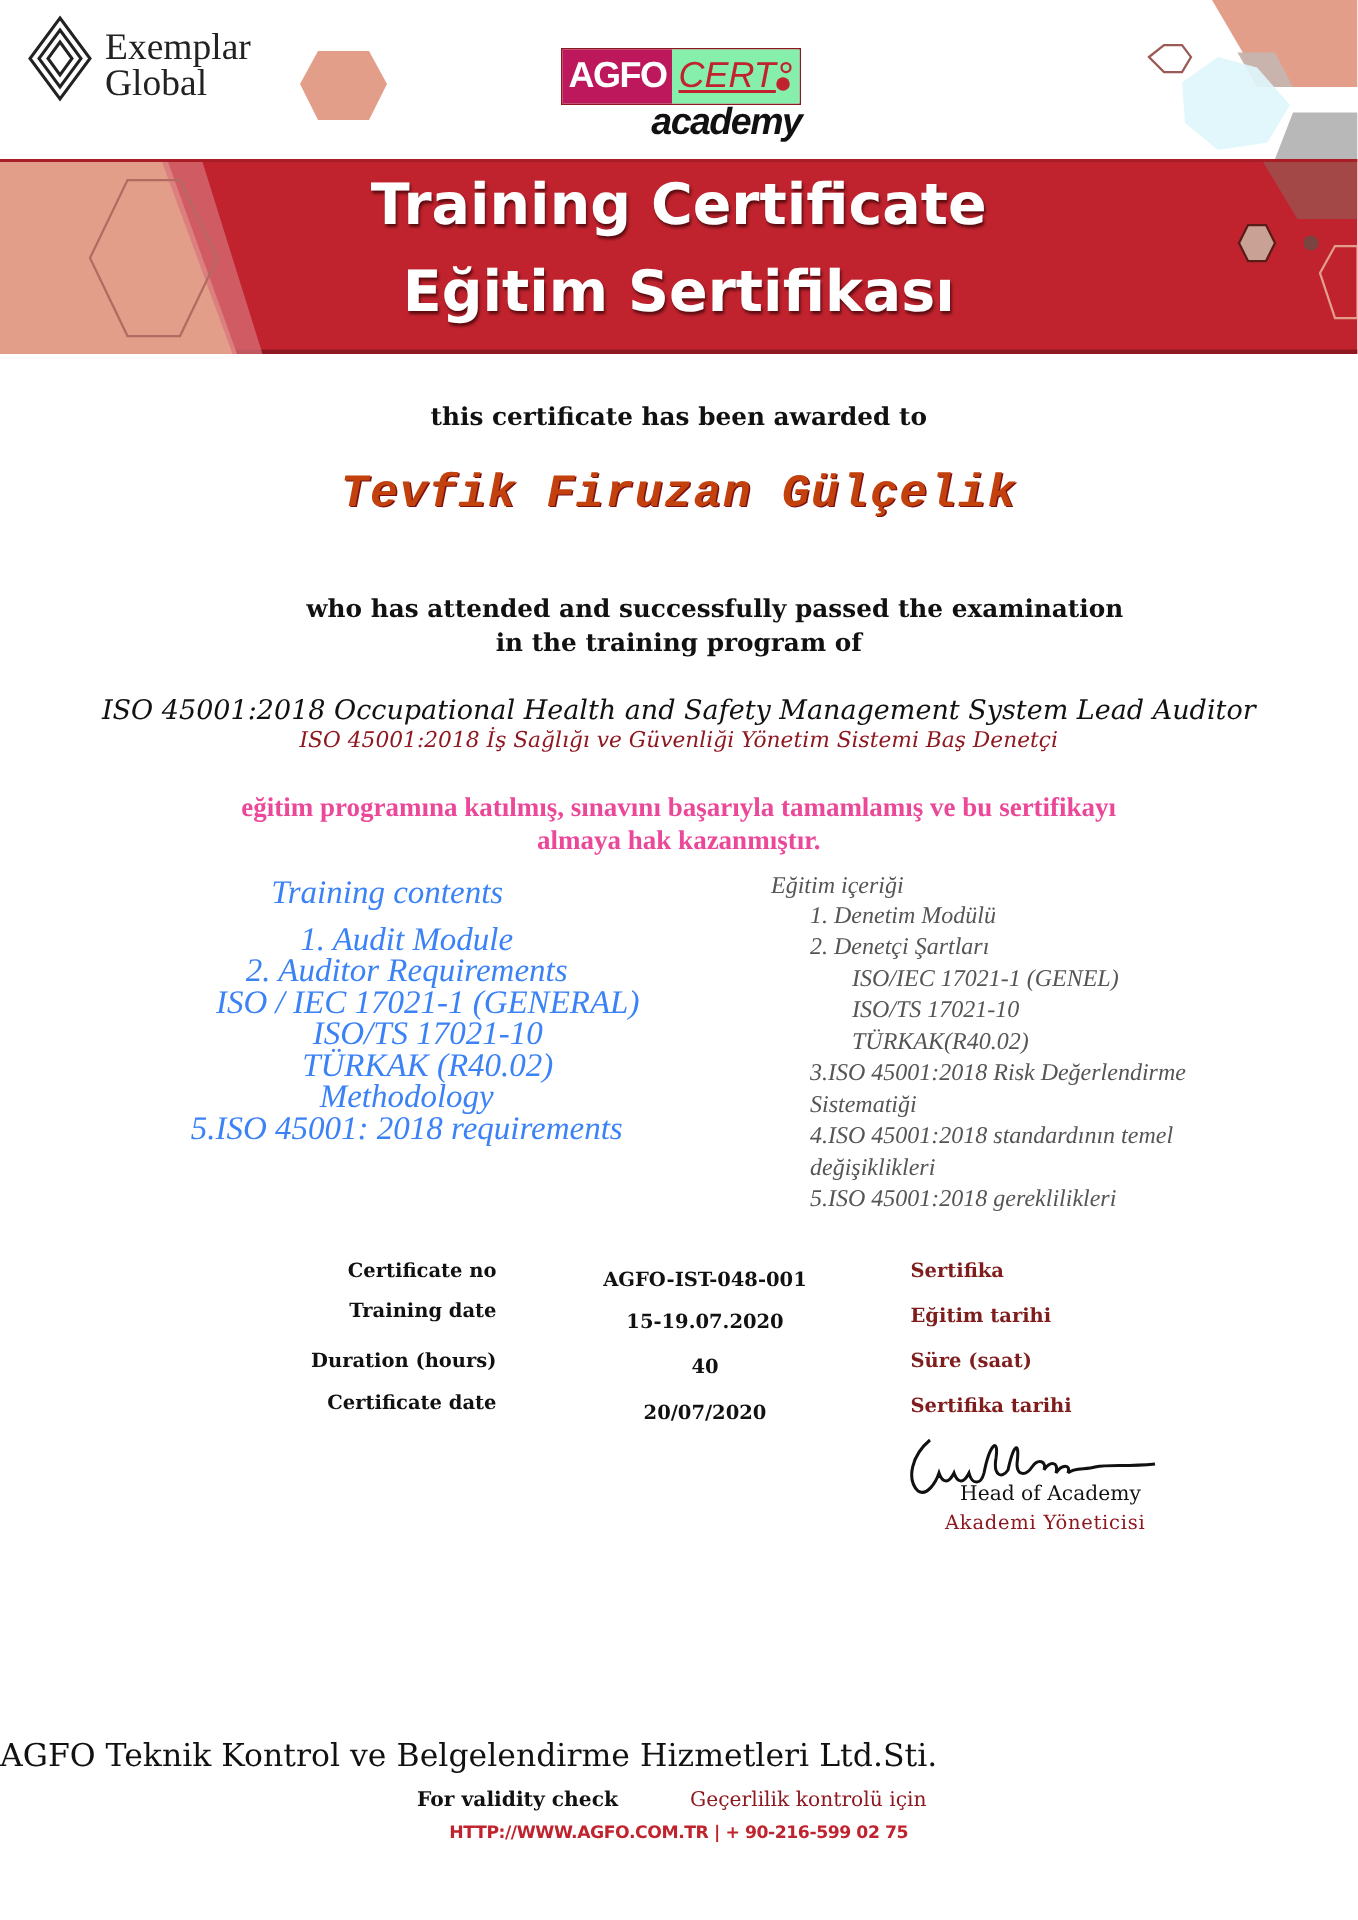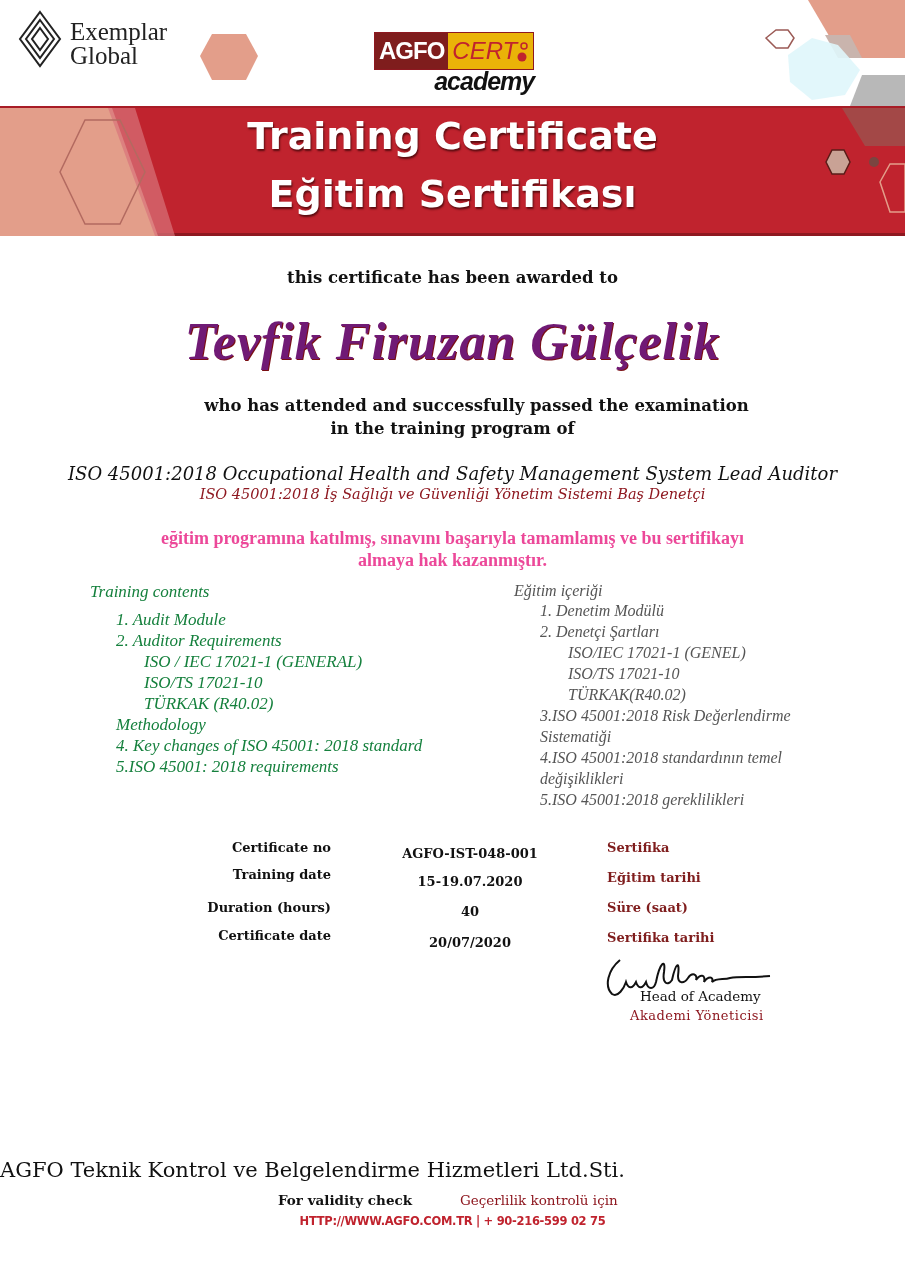--- a/index.html
+++ b/index.html
@@ -7,34 +7,34 @@
     body { position: relative; font-family: "DejaVu Serif", serif; color: #111; }
 
     .header { position: absolute; left: 0; top: 0; width: 905px; height: 240px; }
     .band { position: absolute; left: 0; top: 106px; width: 905px; height: 130px; background: #c0232e; border-top: 2px solid #a81d26; border-bottom: 3px solid #8e1820; }
     .band-left { position: absolute; left: 0; top: 108px; width: 130px; height: 128px; background: #e39e8a; }
     .hex-outline { position: absolute; }
     .exemplar { position: absolute; left: 18px; top: 10px; display: flex; align-items: flex-end; }
     .exemplar-text { font-family: "Liberation Serif", serif; font-size: 25px; line-height: 24px; color: #222; margin-left: 8px; }
     .agfo-logo { position: absolute; left: 374px; top: 32px; }
     .agfo-box { display: flex; border: 1px solid #8e1820; height: 38px; }
-    .agfo-red { background: #7f1d1d; color: #fff; font-family: "Liberation Sans", sans-serif; font-weight: bold; font-size: 24px; padding: 4px 4px; letter-spacing: -1px; }
-    .agfo-cert { background: #eab308; color: #c0232e; font-family: "Liberation Sans", sans-serif; font-size: 24px; padding: 4px 4px; font-style: italic; position: relative; }
+    .agfo-red { background: #be185d; color: #fff; font-family: "Liberation Sans", sans-serif; font-weight: bold; font-size: 24px; padding: 4px 4px; letter-spacing: -1px; }
+    .agfo-cert { background: #86efac; color: #c0232e; font-family: "Liberation Sans", sans-serif; font-size: 24px; padding: 4px 4px; font-style: italic; position: relative; text-decoration: underline; }
     .agfo-academy { font-family: "Liberation Sans", sans-serif; font-weight: bold; font-style: italic; font-size: 25px; color: #111; text-align: right; margin-top: -3px; letter-spacing: -1px; }
     .title-line { position: absolute; left: 0; width: 905px; text-align: center; color: #fff; font-family: "DejaVu Sans", sans-serif; font-weight: bold; font-size: 38px; text-shadow: 1px 2px 2px #5a0c10; }
 
     .center-line { position: absolute; left: 0; width: 905px; text-align: center; }
     .bold-lg { font-family: "DejaVu Serif", serif; font-weight: bold; font-size: 16.5px; }
-    .name { font-family: Liberation Serif, serif; font-style: italic; font-weight: bold; font-size: 52px; color: #701a75; letter-spacing: 1px; text-shadow: 1px 1px 0 #7a0f14; }
+    .name { font-family: Liberation Mono, monospace; font-style: italic; font-weight: bold; font-size: 31px; color: #c2410c; letter-spacing: 1px; text-shadow: 1px 1px 0 #7a0f14; }
     .prog-en { font-family: "DejaVu Serif", serif; font-style: italic; font-size: 18px; color: #111; }
     .prog-tr { font-family: "DejaVu Serif", serif; font-style: italic; font-size: 14.5px; color: #8e1820; }
     .tr-statement { font-family: Liberation Serif, serif; font-weight: bold; font-size: 18px; color: #ec4899; line-height: 22px; }
 
     .col { position: absolute; font-family: "Liberation Serif", serif; font-style: italic; }
-    .col-en { left: 90px; top: 582px; color: #15803d; font-size: 17px; }
+    .col-en { left: 90px; top: 582px; color: #3b82f6; font-size: 22px; text-align: center; }
     .col-tr { left: 514px; top: 582px; color: #555; font-size: 16px; }
     .col .head { margin-bottom: 7px; }
     .col .item { line-height: 21px; }
     .indent1 { padding-left: 26px; }
     .indent2 { padding-left: 54px; }
 
     .details { position: absolute; left: 0; top: 838px; width: 905px; }
     .drow { position: absolute; font-family: "DejaVu Serif", serif; font-weight: bold; font-size: 13px; }
     .dlabel { right: 574px; text-align: right; color: #111; }
     .dval { left: 370px; width: 200px; text-align: center; color: #111; }
@@ -114,21 +114,20 @@
 <div class="center-line tr-statement" style="top:549px;">almaya hak kazanmıştır.</div>
 
 <div class="col col-en">
   <div class="head">Training contents</div>
   <div class="item indent1">1. Audit Module</div>
   <div class="item indent1">2. Auditor Requirements</div>
   <div class="item indent2">ISO / IEC 17021-1 (GENERAL)</div>
   <div class="item indent2">ISO/TS 17021-10</div>
   <div class="item indent2">TÜRKAK (R40.02)</div>
   <div class="item indent1">Methodology</div>
-  <div class="item indent1">4. Key changes of ISO 45001: 2018 standard</div>
   <div class="item indent1">5.ISO 45001: 2018 requirements</div>
 </div>
 
 <div class="col col-tr">
   <div class="head" style="margin-bottom:0;">Eğitim içeriği</div>
   <div class="item indent1">1. Denetim Modülü</div>
   <div class="item indent1">2. Denetçi Şartları</div>
   <div class="item indent2">ISO/IEC 17021-1 (GENEL)</div>
   <div class="item indent2">ISO/TS 17021-10</div>
   <div class="item indent2">TÜRKAK(R40.02)</div>

